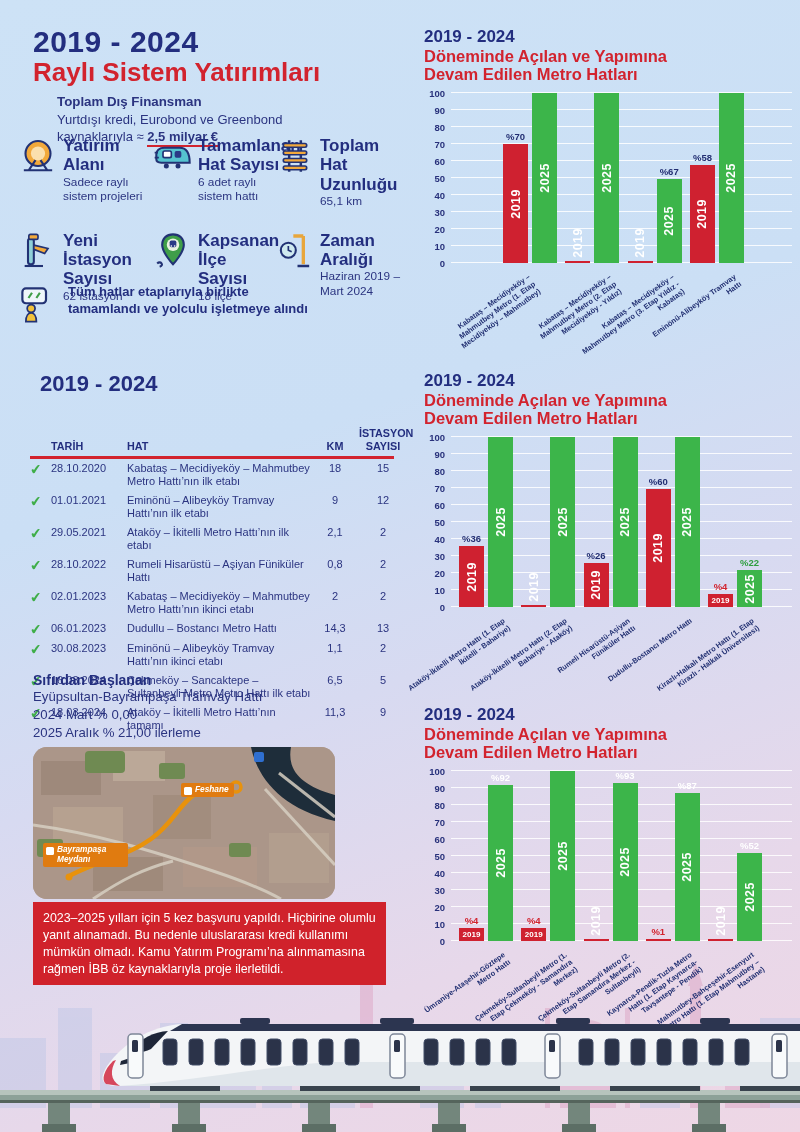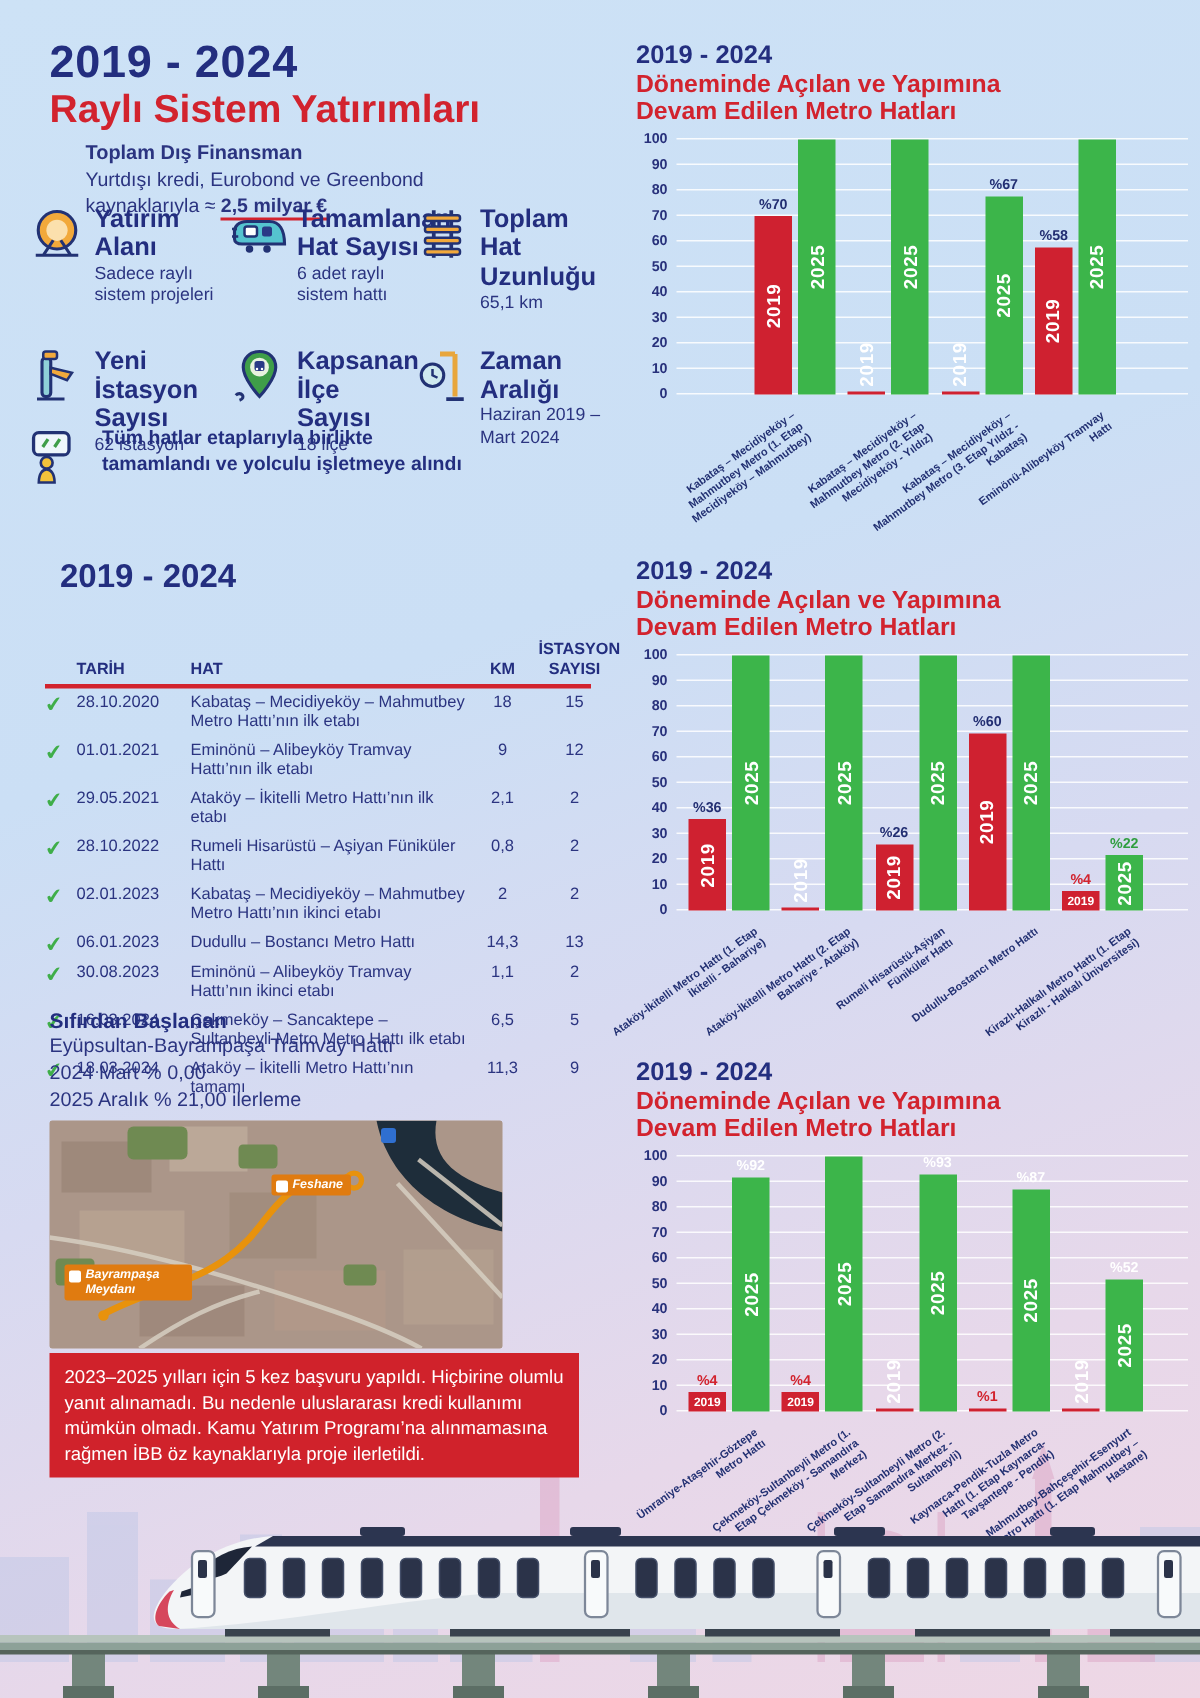--- a/index.html
+++ b/index.html
@@ -65,21 +65,21 @@
     font-size:9.5px;font-weight:800;color:#222e72;white-space:nowrap;}
   .badge{width:100%;height:100%;background:#cf2130;color:#fff;font-size:8px;font-weight:800;
     display:flex;align-items:center;justify-content:center;}
   .cat{position:absolute;top:calc(100% + 10px);right:50%;margin-right:-16px;width:118px;
     transform:rotate(-36deg);transform-origin:100% 0;text-align:right;
     font-size:7.4px;font-weight:800;color:#223072;line-height:1.2;}
 
   
   .fs-title{font-size:14px;font-weight:800;color:#232e7f;}
   .fs-line{font-size:13.2px;line-height:1.36;color:#2b3480;}
-  .map{width:302px;height:152px;overflow:hidden;border-radius:2px;position:relative;background:#b3a093;}
+  .map{width:302px;height:152px;overflow:hidden;border-radius:14px;position:relative;background:#b3a093;}
   .mk{position:absolute;background:#e07b10;color:#fff;font-size:8.3px;font-style:italic;
     font-weight:800;padding:2px 5px 2px 14px;border-radius:2px;line-height:1.2;}
   .mk::before{content:"";position:absolute;left:3px;top:4px;width:8px;height:8px;background:#fff;border-radius:1.5px;}
   .warn{width:333px;background:#d0222b;color:#fff;font-size:12.4px;line-height:1.36;
     padding:8px 10px;}
 </style>
 </head>
 <body>
 
 <div id="page">
@@ -400,21 +400,21 @@
               </div>
             </div>
             <div class="cat">Kabataş – Mecidiyeköy – Mahmutbey Metro (2. Etap Mecidiyeköy - Yıldız)</div>
           </div>
           <div class="group">
             <div class="bars">
               <div class="bw" style="height: 2px;">
                 <div class="bar red"></div>
                 <span class="yab">2019</span>
               </div>
-              <div class="bw" style="height: 132px;">
+              <div class="bw" style="height: 84px;">
                 <div class="bar green">
                   <span class="yin">2025</span>
                 </div>
                 <span class="pct">%67</span>
               </div>
             </div>
             <div class="cat">Kabataş – Mecidiyeköy – Mahmutbey Metro (3. Etap Yıldız - Kabataş)</div>
           </div>
           <div class="group">
             <div class="bars">

